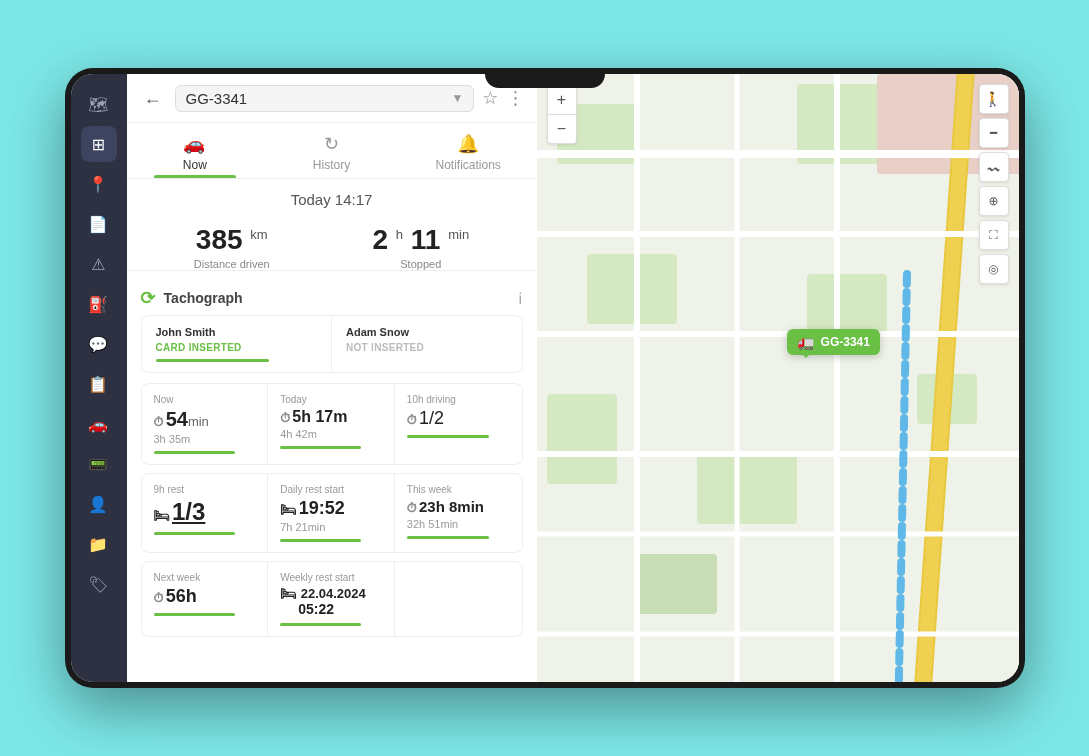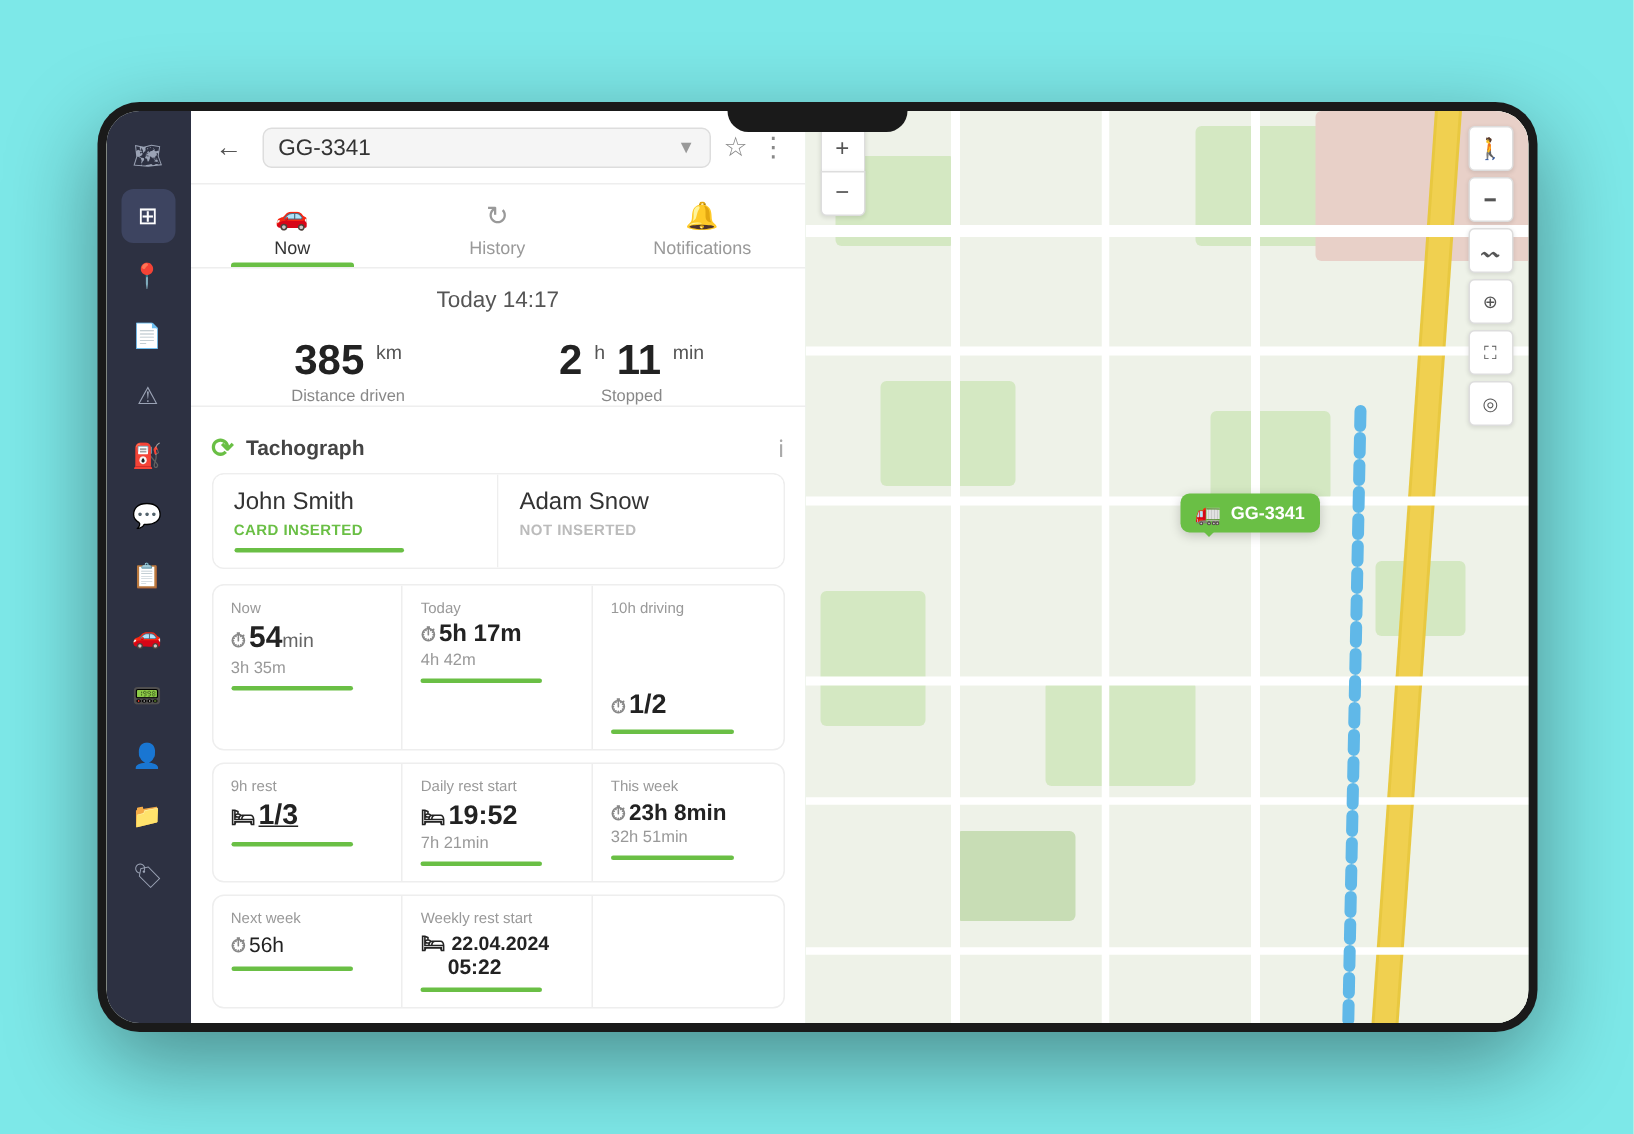--- a/index.html
+++ b/index.html
@@ -201,22 +201,22 @@
     }
     .driver-card {
       flex: 1;
       padding: 10px 14px;
       background: #fff;
     }
     .driver-card:first-child {
       border-right: 1px solid #eee;
     }
     .driver-name {
-      font-size: 16px;
-      font-weight: 400;
+      font-size: 11px;
+      font-weight: 700;
       color: #333;
       margin-bottom: 4px;
     }
     .driver-status {
       font-size: 10px;
       font-weight: 700;
       color: #6abf45;
       text-transform: uppercase;
       letter-spacing: 0.3px;
     }
@@ -451,33 +451,33 @@
                 <span style="font-size:16px;font-weight:700;">5h 17m</span>
               </div>
               <div class="cell-sub">4h 42m</div>
               <div class="green-bar"></div>
             </div>
 
             <div class="data-cell">
               <div class="cell-label">10h driving</div>
               <div class="cell-main">
                 <span style="font-size:13px;color:#888;">⏱</span>
-                <span style="font-size:18px;font-weight:700;margin-top:45px;">1/2</span>
+                <span style="font-size:18px;font-weight:400;">1/2</span>
               </div>
               <div class="green-bar"></div>
             </div>
           </div>
 
           <div class="data-grid">
 
             <div class="data-cell">
               <div class="cell-label">9h rest</div>
               <div class="cell-main">
                 <span style="font-size:13px;">🛏</span>
-                <span style="font-size:19px;font-weight:700;text-decoration:underline;">1/3</span>
+                <span style="font-size:24px;font-weight:700;text-decoration:underline;">1/3</span>
               </div>
               <div class="green-bar"></div>
             </div>
 
             <div class="data-cell">
               <div class="cell-label">Daily rest start</div>
               <div class="cell-main">
                 <span style="font-size:13px;">🛏</span>
                 <span style="font-size:18px;font-weight:700;">19:52</span>
               </div>
@@ -495,21 +495,21 @@
               <div class="green-bar"></div>
             </div>
           </div>
 
           <div class="data-grid">
 
             <div class="data-cell">
               <div class="cell-label">Next week</div>
               <div class="cell-main">
                 <span style="font-size:13px;color:#888;">⏱</span>
-                <span style="font-size:14px;font-weight:400;">56h</span>
+                <span style="font-size:18px;font-weight:700;">56h</span>
               </div>
               <div class="green-bar"></div>
             </div>
 
             <div class="data-cell">
               <div class="cell-label">Weekly rest start</div>
               <div class="cell-main" style="flex-direction:column;align-items:flex-start;gap:0;">
                 <div style="display:flex;align-items:center;gap:4px;">
                   <span style="font-size:13px;">🛏</span>
                   <span style="font-size:13px;font-weight:700;">22.04.2024</span>

